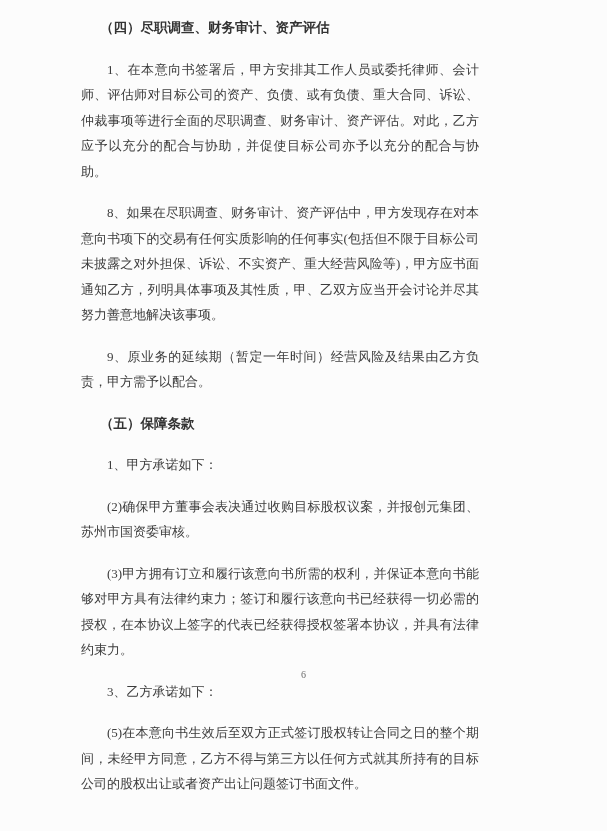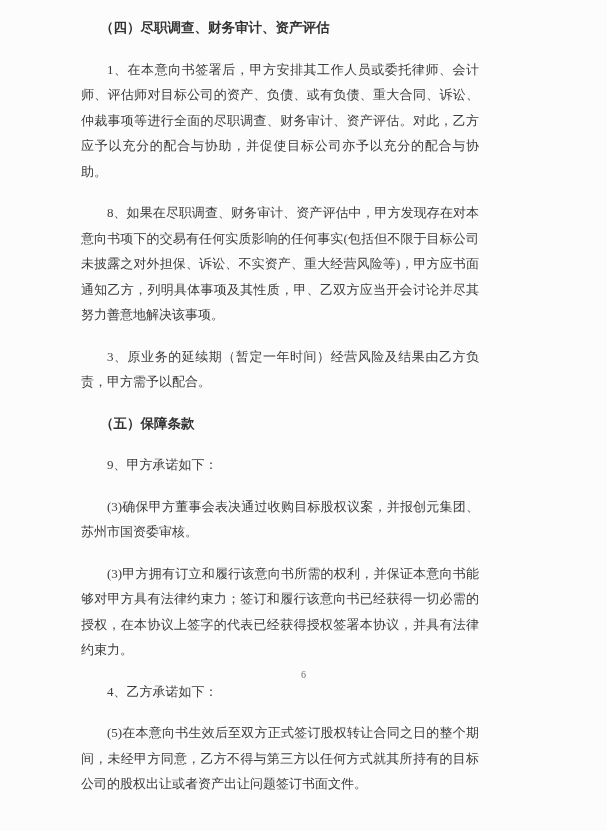--- a/index.html
+++ b/index.html
@@ -55,27 +55,27 @@
 </style>
 </head>
 <body>
 
 <div class="page">
 
   <section class="sec-4">
     <h2 class="sec-heading">（四）尽职调查、财务审计、资产评估</h2>
     <p class="para">1、在本意向书签署后，甲方安排其工作人员或委托律师、会计师、评估师对目标公司的资产、负债、或有负债、重大合同、诉讼、仲裁事项等进行全面的尽职调查、财务审计、资产评估。对此，乙方应予以充分的配合与协助，并促使目标公司亦予以充分的配合与协助。</p>
     <p class="para">8、如果在尽职调查、财务审计、资产评估中，甲方发现存在对本意向书项下的交易有任何实质影响的任何事实(包括但不限于目标公司未披露之对外担保、诉讼、不实资产、重大经营风险等)，甲方应书面通知乙方，列明具体事项及其性质，甲、乙双方应当开会讨论并尽其努力善意地解决该事项。</p>
-    <p class="para">3、原业务的延续期（暂定一年时间）经营风险及结果由乙方负责，甲方需予以配合。</p>
+    <p class="para">9、原业务的延续期（暂定一年时间）经营风险及结果由乙方负责，甲方需予以配合。</p>
   </section>
 
   <section class="sec-5">
     <h2 class="sec-heading">（五）保障条款</h2>
-    <p class="para">9、甲方承诺如下：</p>
-    <p class="para">(3)确保甲方董事会表决通过收购目标股权议案，并报创元集团、苏州市国资委审核。</p>
+    <p class="para">1、甲方承诺如下：</p>
+    <p class="para">(2)确保甲方董事会表决通过收购目标股权议案，并报创元集团、苏州市国资委审核。</p>
     <p class="para">(3)甲方拥有订立和履行该意向书所需的权利，并保证本意向书能够对甲方具有法律约束力；签订和履行该意向书已经获得一切必需的授权，在本协议上签字的代表已经获得授权签署本协议，并具有法律约束力。</p>
-    <p class="para">4、乙方承诺如下：</p>
+    <p class="para">3、乙方承诺如下：</p>
     <p class="para">(5)在本意向书生效后至双方正式签订股权转让合同之日的整个期间，未经甲方同意，乙方不得与第三方以任何方式就其所持有的目标公司的股权出让或者资产出让问题签订书面文件。</p>
   </section>
 
   <div class="page-number">6</div>
 
 </div>
 
 </body></html>

